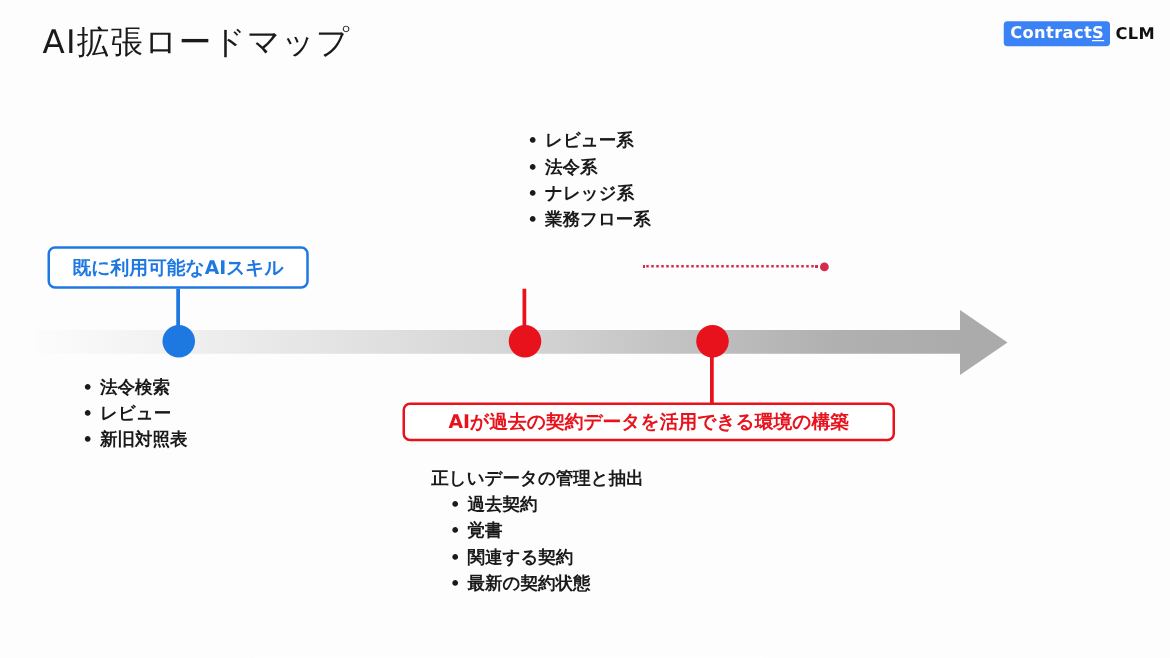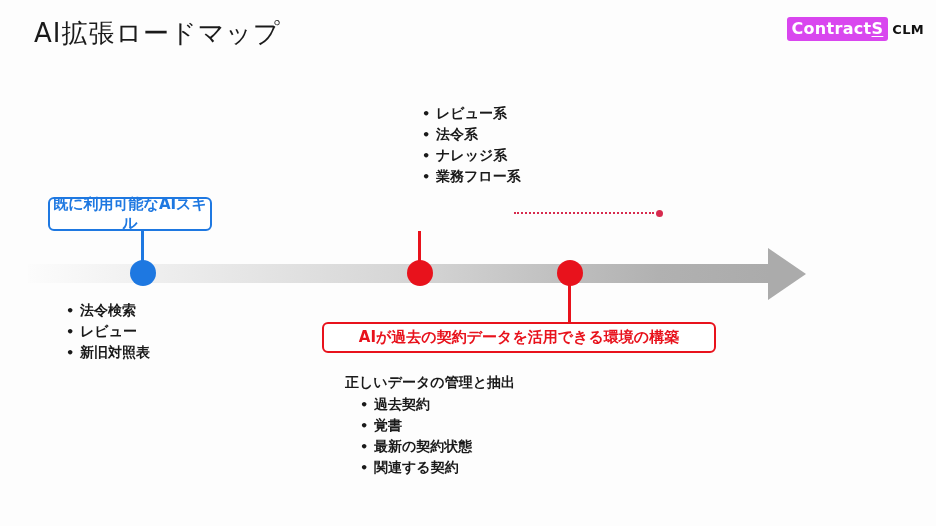--- a/index.html
+++ b/index.html
@@ -2,21 +2,21 @@
 <html lang="ja"><head>
 <meta charset="utf-8">
 <style>
   html,body{margin:0;padding:0;background:#ffffff;}
   body{font-family:"DejaVu Sans","Liberation Sans",sans-serif;}
   .slide{position:relative;width:936px;height:526px;background:#fdfdfd;overflow:hidden;}
 
   
   .title{position:absolute;left:22px;top:16px;font-size:26px;font-weight:normal;color:#1a1a1a;letter-spacing:1px;margin-left:12px;}
   .logo{position:absolute;right:12px;top:17px;display:flex;align-items:center;gap:4px;}
-  .logo-badge{background:#d946ef;color:#fff;font-size:16px;font-weight:bold;padding:2px 5px 3px 5px;border-radius:3px;letter-spacing:.3px;}
+  .logo-badge{background:#3b82f6;color:#fff;font-size:13px;font-weight:bold;padding:2px 5px 3px 5px;border-radius:3px;letter-spacing:.3px;}
   .logo-badge .s-underline{text-decoration:underline;text-underline-offset:2px;}
   .logo-suffix{font-size:13px;font-weight:bold;color:#111;letter-spacing:.3px;}
 
   
   ul.blist{list-style:none;margin:0;padding:0;}
   ul.blist li{position:relative;padding-left:16px;font-size:14px;font-weight:bold;color:#1a1a1a;line-height:19px;margin-bottom:2px;}
   ul.blist li::before{content:"\2022";position:absolute;left:2px;top:0;font-size:13px;color:#1a1a1a;}
 
   
   .label-box{position:absolute;box-sizing:border-box;border-radius:6px;background:#fff;display:flex;align-items:center;justify-content:center;font-weight:bold;font-size:15px;text-align:center;}
@@ -57,21 +57,21 @@
     <span class="logo-suffix">CLM</span>
   </div>
 
   <ul class="blist" style="position:absolute;left:420px;top:104px;">
     <li>レビュー系</li>
     <li>法令系</li>
     <li>ナレッジ系</li>
     <li>業務フロー系</li>
   </ul>
 
-  <div class="label-box box-blue" style="left:48px;top:197px;width:164px;height:34px;">既に利用可能なAIスキル</div>
+  <div class="label-box box-blue" style="left:38px;top:197px;width:209px;height:34px;">既に利用可能なAIスキル</div>
 
 
   <div class="dotted-line"></div>
   <div class="dotted-endpoint"></div>
 
   <div class="connector conn-blue" style="left:141px;top:231px;height:32px;"></div>
   <div class="connector conn-red" style="left:418px;top:231px;height:32px;"></div>
   <div class="connector conn-red" style="left:568px;top:285px;height:38px;"></div>
 
   <div class="arrow-bar"></div>
@@ -86,17 +86,17 @@
     <li>レビュー</li>
     <li>新旧対照表</li>
   </ul>
 
   <div class="label-box box-red" style="left:322px;top:322px;width:394px;height:31px;">AIが過去の契約データを活用できる環境の構築</div>
 
   <div class="sub-heading">正しいデータの管理と抽出</div>
   <ul class="blist" style="position:absolute;left:358px;top:395px;">
     <li>過去契約</li>
     <li>覚書</li>
+    <li>関連する契約</li>
     <li>最新の契約状態</li>
-    <li>関連する契約</li>
   </ul>
 
 </div>
 
 </body></html>

